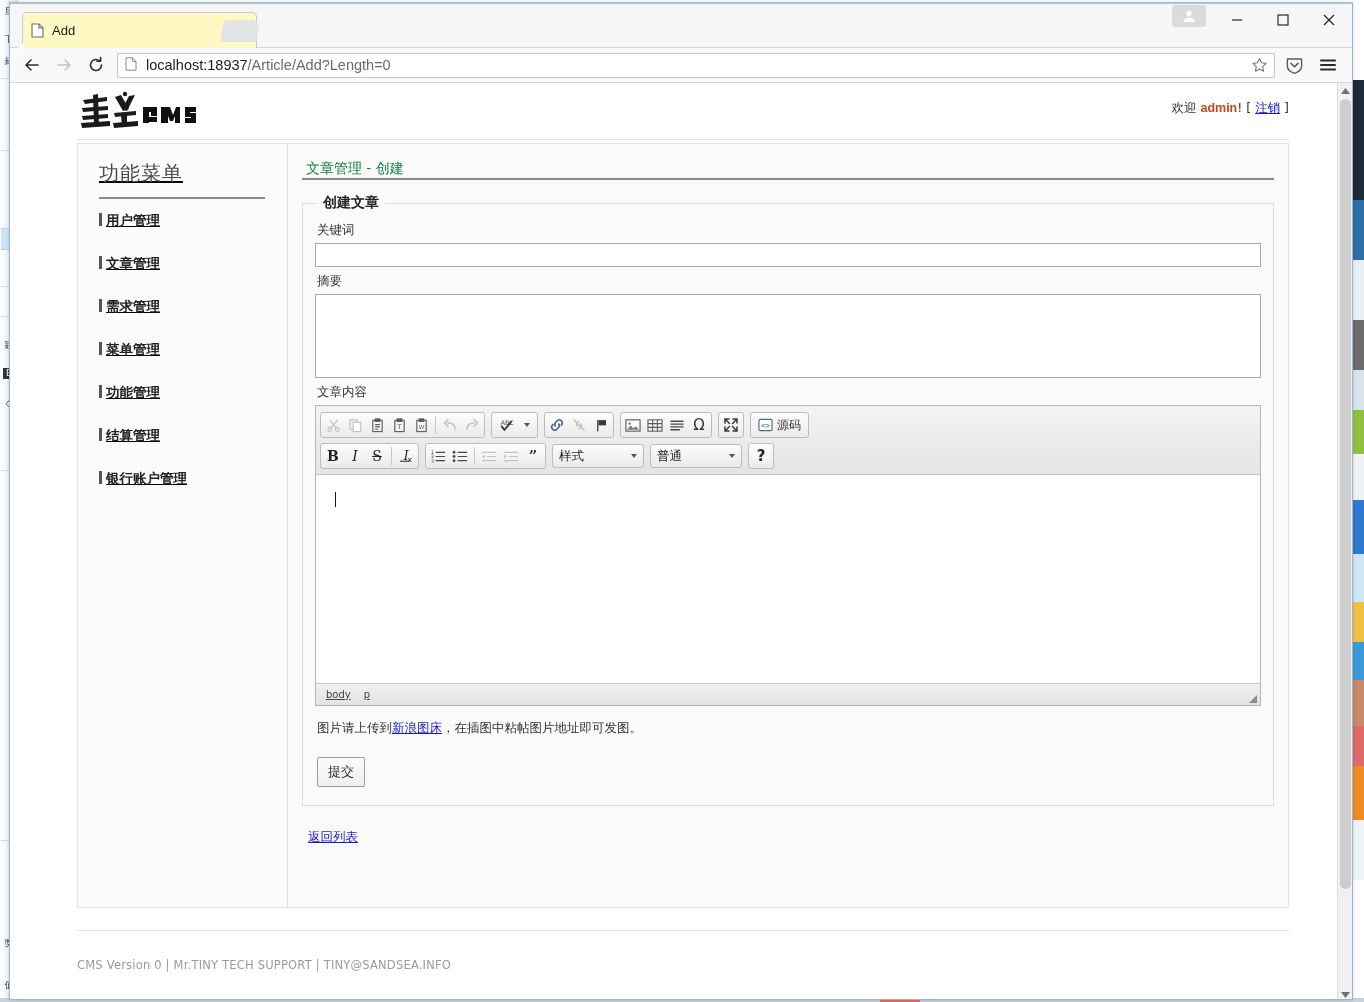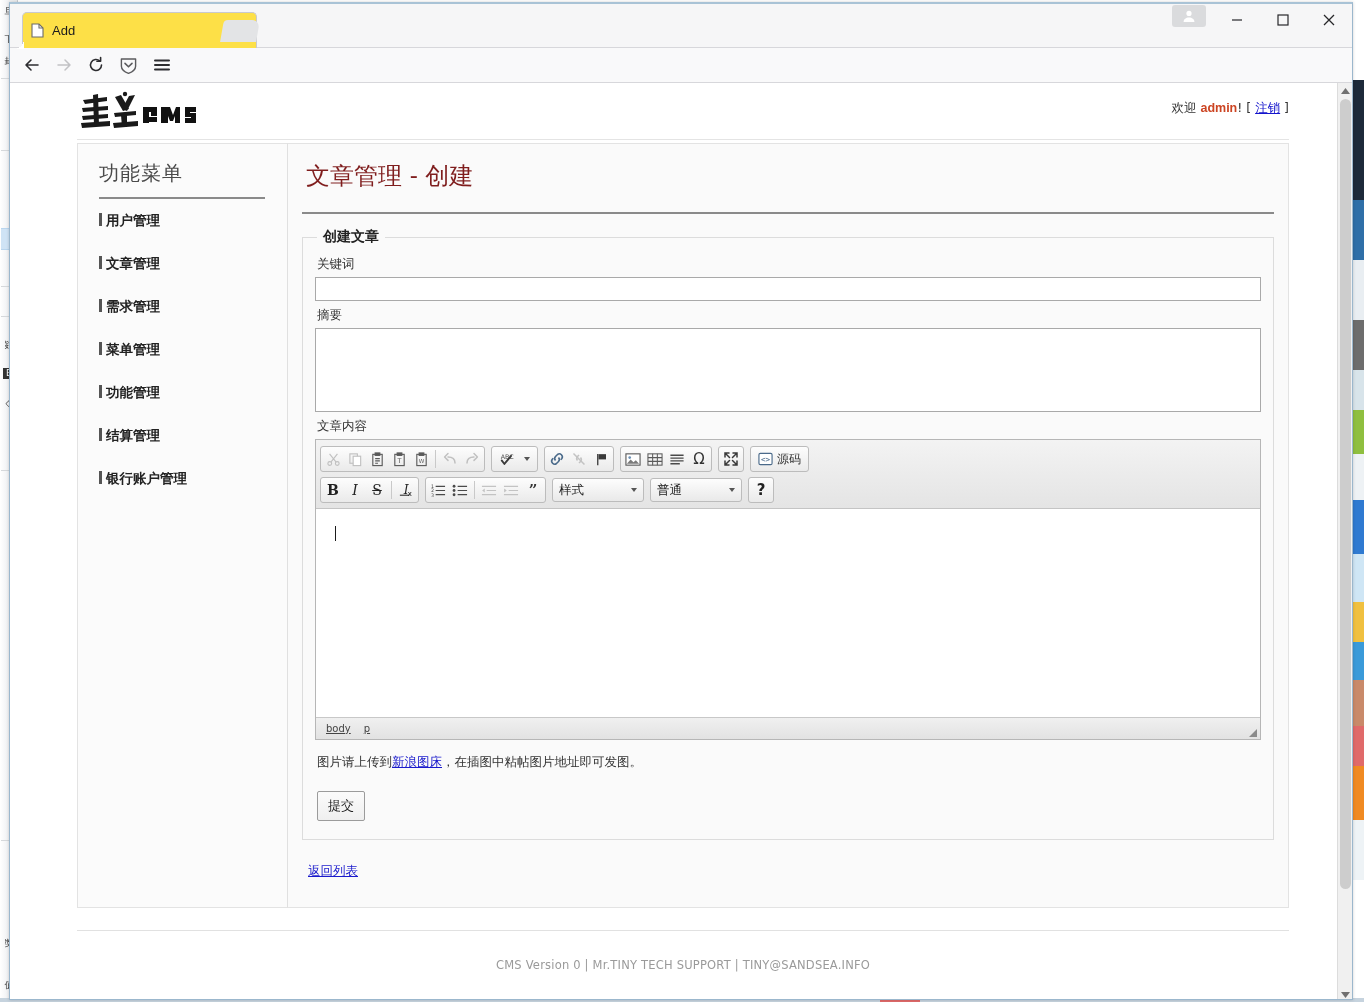--- a/index.html
+++ b/index.html
@@ -59,21 +59,21 @@
   
   .tabstrip {
     position: relative;
     height: 44px;
     background: #f6f6f7;
     border-bottom: 1px solid #d7d7db;
   }
   .tab {
     position: absolute; left: 12px; top: 8px;
     width: 235px; height: 36px;
-    background: #fde047;
+    background: #fef9c3;
     border: 1px solid #c9c9cd;
     border-bottom: none;
     border-radius: 5px 5px 0 0;
     display: flex; align-items: center;
     padding: 7px 8px;
   }
   .tab::before {
     content: ""; position: absolute; left: -9px; bottom: -1px;
     width: 10px; height: 10px;
     background: radial-gradient(circle at 0 0, transparent 10px, #ffffff 10px);
@@ -212,20 +212,21 @@
   .cols { display: flex; align-items: flex-start; height: 765px; }
 
   
   .sidebar {
     width: 211px; flex: 0 0 211px;
     background: #fbfbfb;
     border: 1px solid #e3e3e3;
     border-right: 1px solid #e0e0e0;
     height: 765px;
     padding: 0 0 0 0;
+    text-decoration: underline;
   }
   .sidebar-title {
     font-size: 20px; color: #4a4a4a;
     font-family: "DejaVu Serif", serif;
     padding: 16px 0 10px 21px;
     letter-spacing: 1px;
   }
   .sidebar-rule {
     height: 2px; background: #8a8a8a; margin: 0 22px 0 21px;
   }
@@ -257,23 +258,23 @@
   .content {
     flex: 1 1 auto;
     align-self: stretch;
     background: #fafafa;
     border: 1px solid #e3e3e3;
     border-left: none;
     height: 765px;
     padding: 0 14px 0 14px;
   }
   .content-title {
-    font-size: 24px; color: #7f1d1d;
+    font-size: 14px; color: #15803d;
     font-family: "DejaVu Serif", serif;
-    padding: 16px 0 20px 4px;
+    padding: 16px 0 0 4px;
   }
   .content-rule { height: 2px; background: #8a8a8a; margin-bottom: 14px; }
 
   fieldset.card {
     border: 1px solid #dcdcdc;
     background: #fafafa;
     margin: 0 0 10px 0;
     padding: 4px 12px 18px 12px;
   }
   fieldset.card > legend {
@@ -404,21 +405,21 @@
     font-family: "DejaVu Sans", sans-serif;
     text-decoration: underline;
     margin: 13px 0 0 6px;
   }
 
   .site-footer {
     position: absolute; left: 0; right: 0; top: 787px;
     height: 68px;
     background: #ffffff;
     border-top: 1px solid #e1e1e1;
-    display: flex; align-items: center; justify-content: center;
+    display: flex; align-items: center; 
   }
   .footer-text {
     font-size: 11.5px; color: #9a9a9a;
     font-family: "DejaVu Sans", sans-serif;
     letter-spacing: .2px;
   }
 </style>
 </head>
 <body>
 
@@ -516,20 +517,34 @@
           <path d="M3 9h12M10 4l5 5-5 5" fill="none" stroke="#c2c2c5" stroke-width="1.5" stroke-linecap="round" stroke-linejoin="round"></path>
         </svg>
     </div>
     <div class="navbtn">
       <svg width="18" height="18" viewBox="0 0 18 18">
         <path d="M14.5 9a5.5 5.5 0 1 1-1.7-4" fill="none" stroke="#2d2d30" stroke-width="1.6" stroke-linecap="round"></path>
         <path d="M13.6 1.6V5.3H9.9" fill="none" stroke="#2d2d30" stroke-width="1.6" stroke-linecap="round" stroke-linejoin="round"></path>
       </svg>
     </div>
 
+    <div class="urlbar">
+      <span class="url-icon">
+        <svg width="12" height="14" viewBox="0 0 12 14">
+          <path d="M1 .8h6.4L11 4.4V13.2H1z" fill="#fff" stroke="#8a8a8d" stroke-width="1"></path>
+          <path d="M7.4.8v3.6H11" fill="none" stroke="#8a8a8d" stroke-width="1"></path>
+        </svg>
+      </span>
+      <span class="url-text"><b>localhost:18937</b><span>/Article/Add?Length=0</span></span>
+      <span class="url-star">
+        <svg width="17" height="17" viewBox="0 0 17 17">
+            <path d="M8.5 1.6l2 4.2 4.6.6-3.4 3.2.9 4.6-4.1-2.3-4.1 2.3.9-4.6L1.9 6.4l4.6-.6z" fill="none" stroke="#77777a" stroke-width="1.1" stroke-linejoin="round"></path>
+          </svg>
+      </span>
+    </div>
 
     <div class="navbar-right">
       <div class="navbtn">
         <svg width="19" height="19" viewBox="0 0 19 19">
           <path d="M2.4 3h14.2v7.2c0 3.4-4.1 6-7.1 7.2-3-1.2-7.1-3.8-7.1-7.2z" fill="none" stroke="#5b5b5e" stroke-width="1.4" stroke-linejoin="round"></path>
           <path d="M6 7.4l3.5 3.4L13 7.4" fill="none" stroke="#5b5b5e" stroke-width="1.6" stroke-linecap="round" stroke-linejoin="round"></path>
         </svg>
       </div>
       <div class="navbtn">
         <svg width="18" height="18" viewBox="0 0 18 18">

